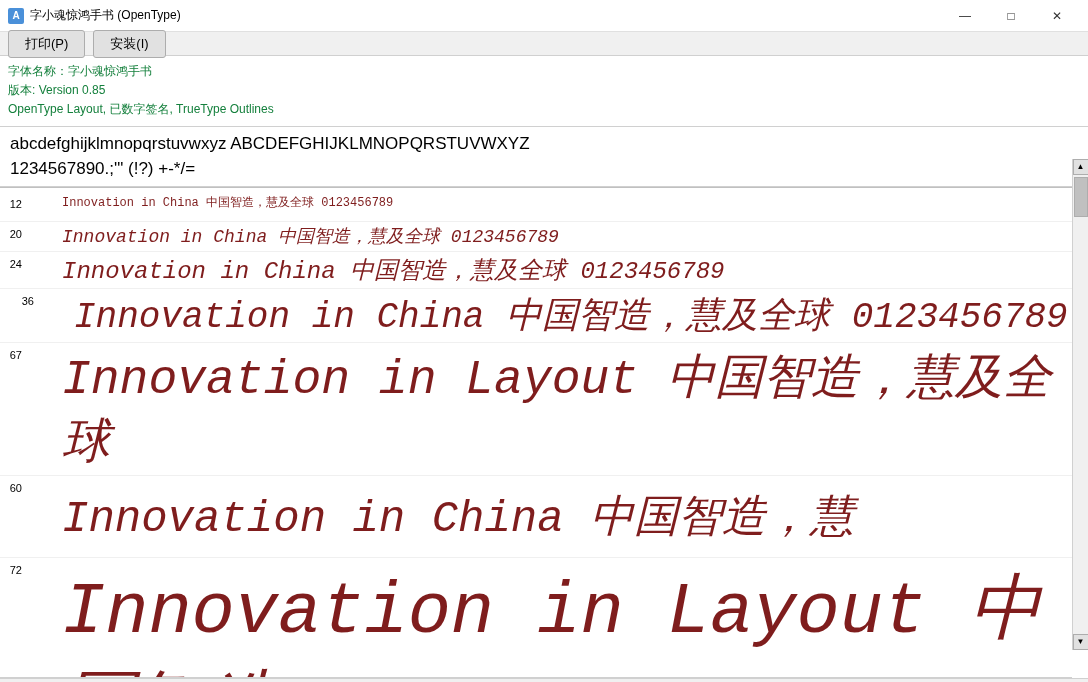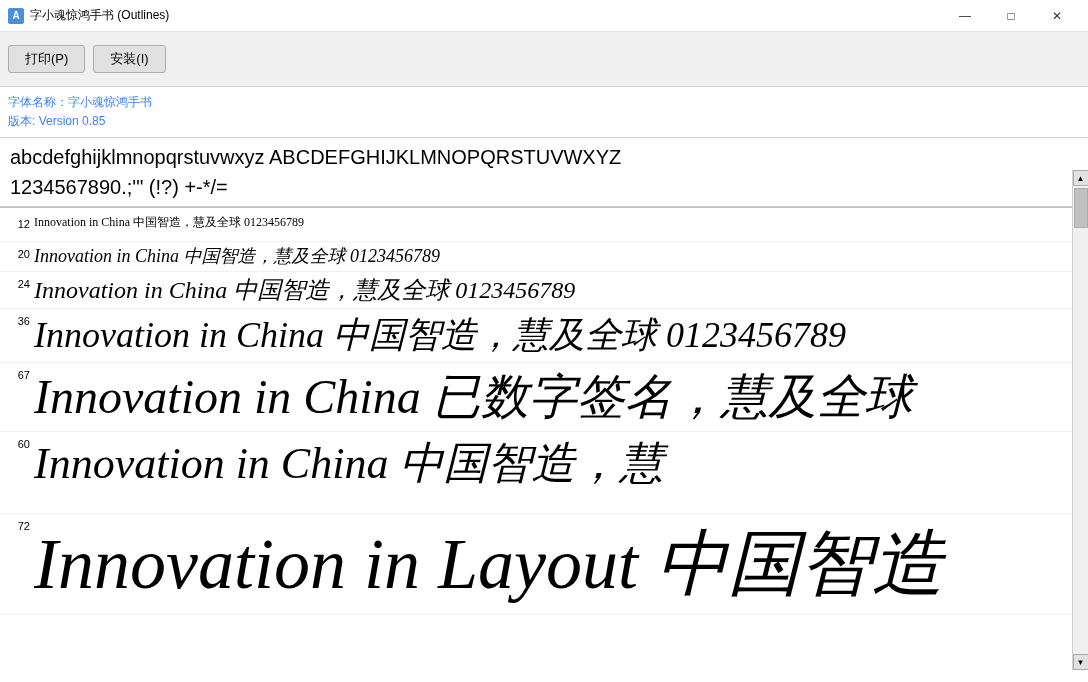--- a/index.html
+++ b/index.html
@@ -53,21 +53,21 @@
       display: flex;
       align-items: center;
       justify-content: center;
       font-size: 12px;
       color: #333;
     }
 
     
     .toolbar {
       background: #f0f0f0;
-      height: 55px;
+      height: 24px;
       display: flex;
       align-items: center;
       padding: 0 8px;
       gap: 8px;
       border-bottom: 1px solid #d0d0d0;
     }
     .toolbar-btn {
       padding: 4px 16px;
       border: 1px solid #adadad;
       background: #e1e1e1;
@@ -76,72 +76,73 @@
       font-size: 13px;
       color: #000;
     }
 
     
     .info-section {
       background: #ffffff;
       padding: 6px 8px;
       border-bottom: 1px solid #d0d0d0;
       font-size: 12px;
-      color: #3b82f6;
+      color: #15803d;
       line-height: 1.6;
     }
 
     
     .preview-area {
       background: #ffffff;
       height: calc(682px - 32px - 40px - 62px - 28px);
       overflow-y: scroll;
       overflow-x: hidden;
       padding: 4px 0;
       border-bottom: 1px solid #d0d0d0;
     }
 
     
     .alphabet-section {
       background: #ffffff;
       border-bottom: 1px solid #d0d0d0;
       padding: 4px 10px;
     }
     .alphabet-line {
-      font-size: 20px;
+      font-size: 17px;
       color: #000;
       font-family: 'Segoe UI', sans-serif;
       line-height: 1.5;
     }
 
     
     .sample-row {
       display: flex;
       align-items: baseline;
       padding: 2px 0;
       border-bottom: 1px solid #f0f0f0;
       min-height: 30px;
     }
     .size-label {
       font-size: 11px;
       color: #000;
-      width: 34px;
+      width: 26px;
       min-width: 26px;
       text-align: right;
       padding-right: 4px;
       align-self: flex-start;
       padding-top: 4px;
       font-family: 'Segoe UI', sans-serif;
     }
     .sample-text {
       flex: 1;
-      color: #000000;
-      font-family: Liberation Serif, serif;
+      color: #7f1d1d;
+      font-family: Liberation Mono, monospace;
       font-style: italic;
       overflow: hidden;
+      margin-left: 36px;
     }
 
     
     .preview-area::-webkit-scrollbar { width: 16px; }
     .preview-area::-webkit-scrollbar-track { background: #f0f0f0; }
     .preview-area::-webkit-scrollbar-thumb {
       background: #c0c0c0;
       border: 3px solid #f0f0f0;
       border-radius: 2px;
     }
@@ -177,37 +178,38 @@
     }
   </style>
 </head>
 <body>
 
 <div class="title-bar">
   <div class="title-bar-left">
     <div class="title-icon">
       <span>A</span>
     </div>
-    <span class="title-text">字小魂惊鸿手书 (Outlines)</span>
+    <span class="title-text">字小魂惊鸿手书 (OpenType)</span>
   </div>
   <div class="title-controls">
     <button class="title-btn">—</button>
     <button class="title-btn">□</button>
     <button class="title-btn close">✕</button>
   </div>
 </div>
 
 <div class="toolbar">
   <button class="toolbar-btn">打印(P)</button>
   <button class="toolbar-btn">安装(I)</button>
 </div>
 
 <div class="info-section">
   <div>字体名称：字小魂惊鸿手书</div>
   <div>版本: Version 0.85</div>
+  <div>OpenType Layout, 已数字签名, TrueType Outlines</div>
 </div>
 
 <div style="position: relative; background: #fff; border-bottom: 1px solid #d0d0d0; padding-right: 16px;">
 
   <div class="alphabet-section">
     <div class="alphabet-line">abcdefghijklmnopqrstuvwxyz ABCDEFGHIJKLMNOPQRSTUVWXYZ</div>
     <div class="alphabet-line">1234567890.;'" (!?)  +-*/=</div>
   </div>
 
   <div style="height:1px; background:#c0c0c0; margin: 0 0 0 0;"></div>
@@ -222,31 +224,31 @@
     <div class="sample-row">
       <span class="size-label">20</span>
       <span class="sample-text" style="font-size:18px;">Innovation in China 中国智造，慧及全球 0123456789</span>
     </div>
 
     <div class="sample-row">
       <span class="size-label">24</span>
       <span class="sample-text" style="font-size:24px;">Innovation in China 中国智造，慧及全球 0123456789</span>
     </div>
 
-    <div class="sample-row" style="min-height: 50px;">
+    <div class="sample-row" style="min-height: 50px; padding-left: 12px;">
       <span class="size-label">36</span>
       <span class="sample-text" style="font-size:36px;">Innovation in China 中国智造，慧及全球 0123456789</span>
     </div>
 
     <div class="sample-row" style="min-height: 68px;">
       <span class="size-label">67</span>
-      <span class="sample-text" style="font-size:48px;">Innovation in China 已数字签名，慧及全球</span>
-    </div>
-
-    <div class="sample-row" style="min-height: 82px;">
+      <span class="sample-text" style="font-size:48px;">Innovation in Layout 中国智造，慧及全球</span>
+    </div>
+
+    <div class="sample-row" style="min-height: 82px; align-items: center;">
       <span class="size-label">60</span>
       <span class="sample-text" style="font-size:44px;">Innovation in China 中国智造，慧</span>
     </div>
 
     <div class="sample-row" style="min-height: 100px;">
       <span class="size-label">72</span>
       <span class="sample-text" style="font-size:72px;">Innovation in Layout 中国智造</span>
     </div>
   </div>
 

